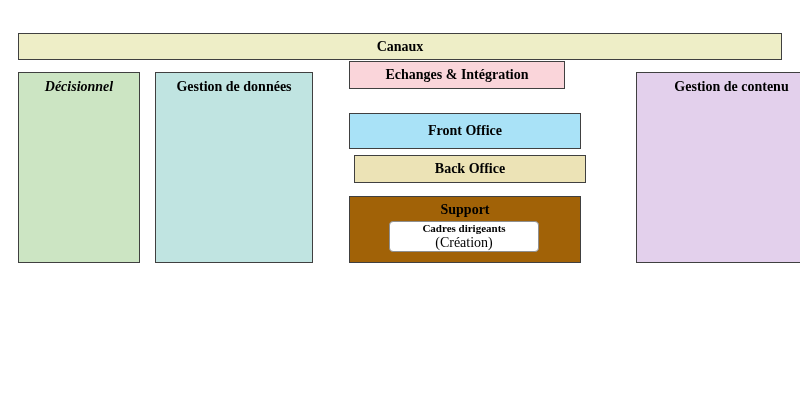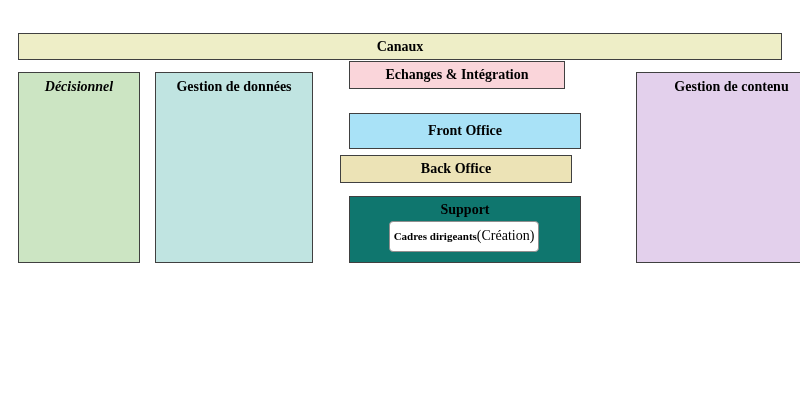--- a/index.html
+++ b/index.html
@@ -39,35 +39,36 @@
   .col {
     padding-top: 6px;
     text-align: center;
   }
   
   #canaux   { left: 18px;  top: 33px;  width: 764px; height: 27px; }
   #col-decisionnel { left: 18px;  top: 72px;  width: 122px; height: 191px; font-style: italic; }
   #col-donnees     { left: 149px; top: 72px;  width: 158px; height: 191px; margin-left: 6px; }
   #mid-echanges    { left: 349px; top: 61px;  width: 216px; height: 28px; }
   #mid-front       { left: 349px; top: 113px; width: 232px; height: 36px; }
-  #mid-back        { left: 340px; top: 155px; width: 232px; height: 28px; }
+  #mid-back        { left: 354px; top: 155px; width: 232px; height: 28px; }
   #mid-support     { left: 349px; top: 196px; width: 232px; height: 67px; padding-top: 5px; text-align: center; }
   #col-contenu     { left: 592px; top: 72px;  width: 191px; height: 191px; }
   
   #card-cadres {
     position: absolute;
     left: 39px;
     top: 24px;
     width: 150px;
     height: 31px;
     box-sizing: border-box;
     background: #ffffff;
     border: 1px solid #8f8f8f;
     border-radius: 4px;
     display: flex;
+    flex-direction: column;
     align-items: center;
     justify-content: center;
     line-height: 1.15;
   }
   .card-title {
     font-weight: bold;
     font-size: 11px;
     display: block;
   }
   .card-subtitle {
@@ -98,21 +99,21 @@
   </div>
 
   <div class="box centered" id="mid-front" style="background-color: rgb(169, 226, 247);">
     <span class="block-label">Front Office</span>
   </div>
 
   <div class="box centered" id="mid-back" style="background-color: rgb(236, 227, 182);">
     <span class="block-label">Back Office</span>
   </div>
 
-  <div class="box" id="mid-support" style="background-color: #0f766e;">
+  <div class="box" id="mid-support" style="background-color: #a16207;">
     <span class="block-label">Support</span>
     <div id="card-cadres" style="background-color: rgb(255, 255, 255);">
       <span class="card-title">Cadres dirigeants</span>
       <span class="card-subtitle">(Création)</span>
     </div>
   </div>
 
   <div class="box col" id="col-contenu" style="background-color: rgb(227, 208, 236); margin-left: 44px;">
     <span class="col-label">Gestion de contenu</span>
   </div>

